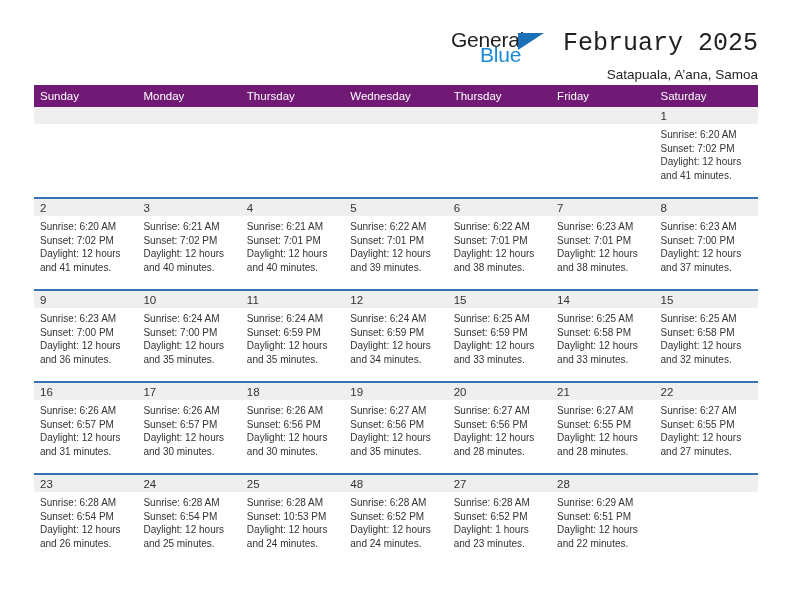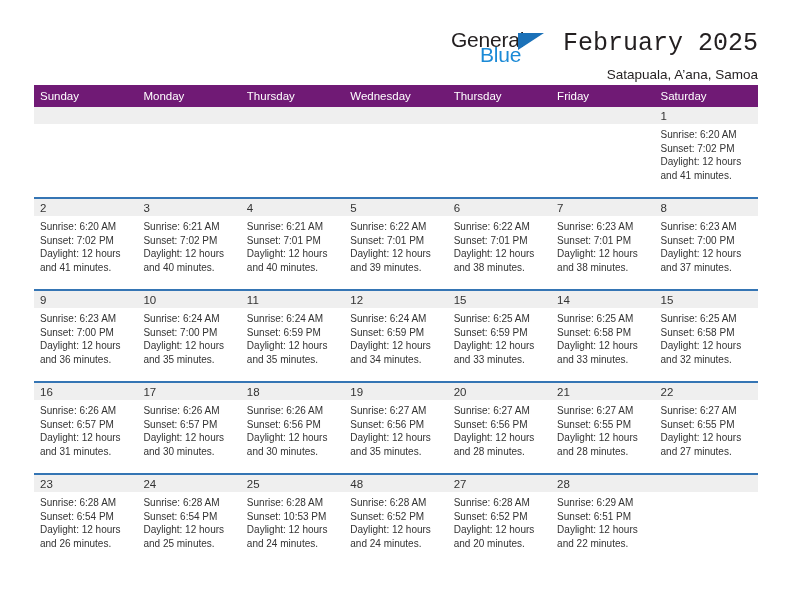--- a/index.html
+++ b/index.html
@@ -400,21 +400,21 @@
               <div>Sunrise: 6:28 AM</div>
               <div>Sunset: 6:52 PM</div>
               <div class="daylight-line">Daylight: 12 hours and 24 minutes.</div>
             </div>
           </td>
           <td>
             <div class="daynum">27</div>
             <div class="info">
               <div>Sunrise: 6:28 AM</div>
               <div>Sunset: 6:52 PM</div>
-              <div class="daylight-line">Daylight: 12 hours and 20 minutes.</div>
+              <div class="daylight-line">Daylight: 1 hours and 23 minutes.</div>
             </div>
           </td>
           <td>
             <div class="daynum">28</div>
             <div class="info">
               <div>Sunrise: 6:29 AM</div>
               <div>Sunset: 6:51 PM</div>
               <div class="daylight-line">Daylight: 12 hours and 22 minutes.</div>
             </div>
           </td>

